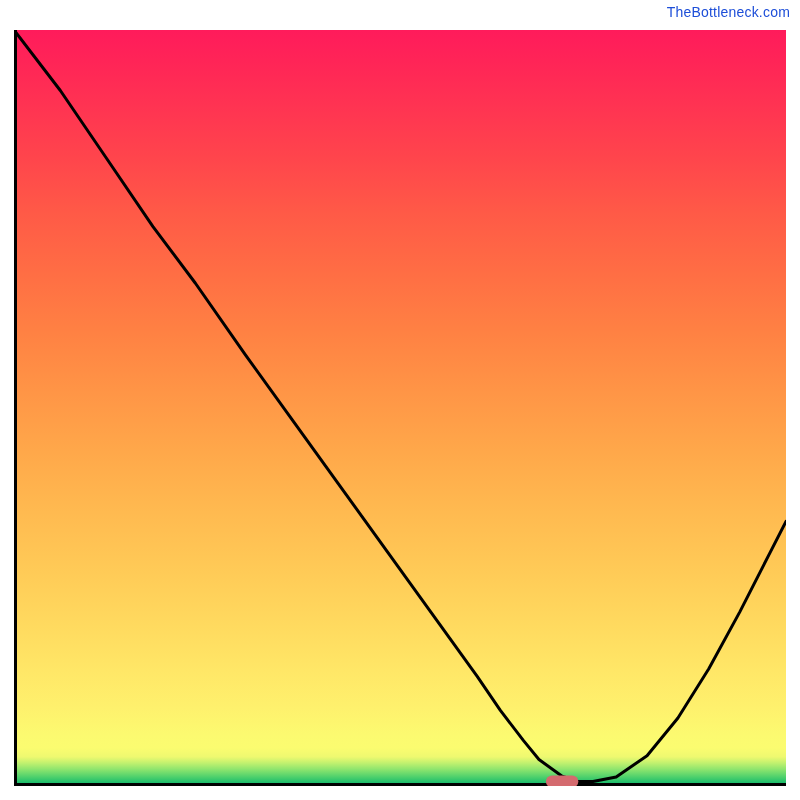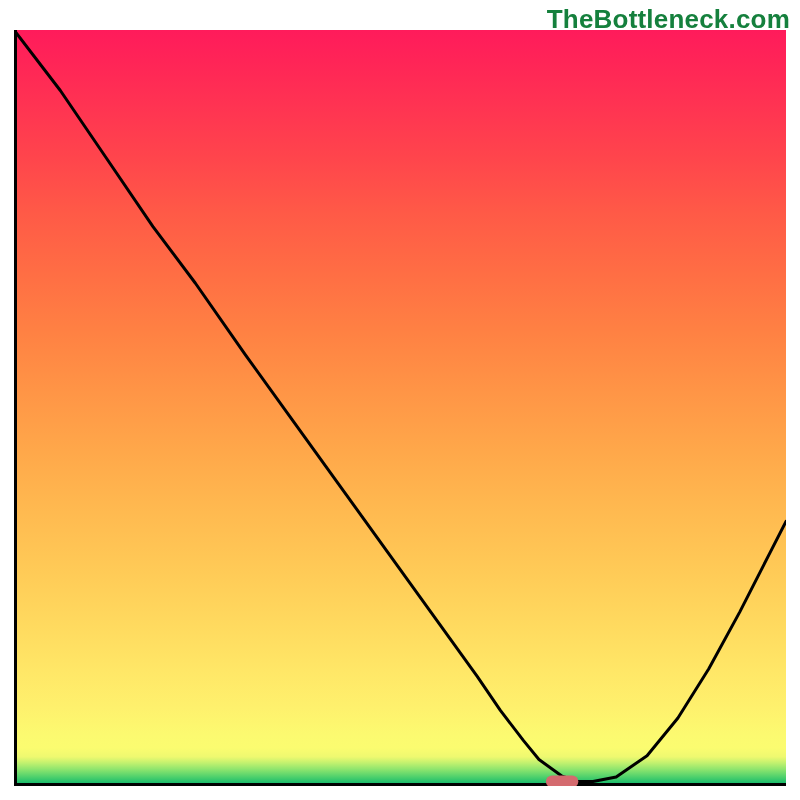--- a/index.html
+++ b/index.html
@@ -12,23 +12,23 @@
   }
   .container {
     position: relative;
     width: 800px;
     height: 800px;
   }
   .watermark {
     position: absolute;
     top: 4px;
     right: 10px;
-    font-size: 26px;
-    font-weight: bold;
-    color: #15803d;
+    font-size: 14px;
+    font-weight: normal;
+    color: #1d4ed8;
     letter-spacing: 0.2px;
   }
   .plot {
     position: absolute;
     left: 14px;
     top: 30px;
     width: 772px;
     height: 756px;
   }
   svg {

